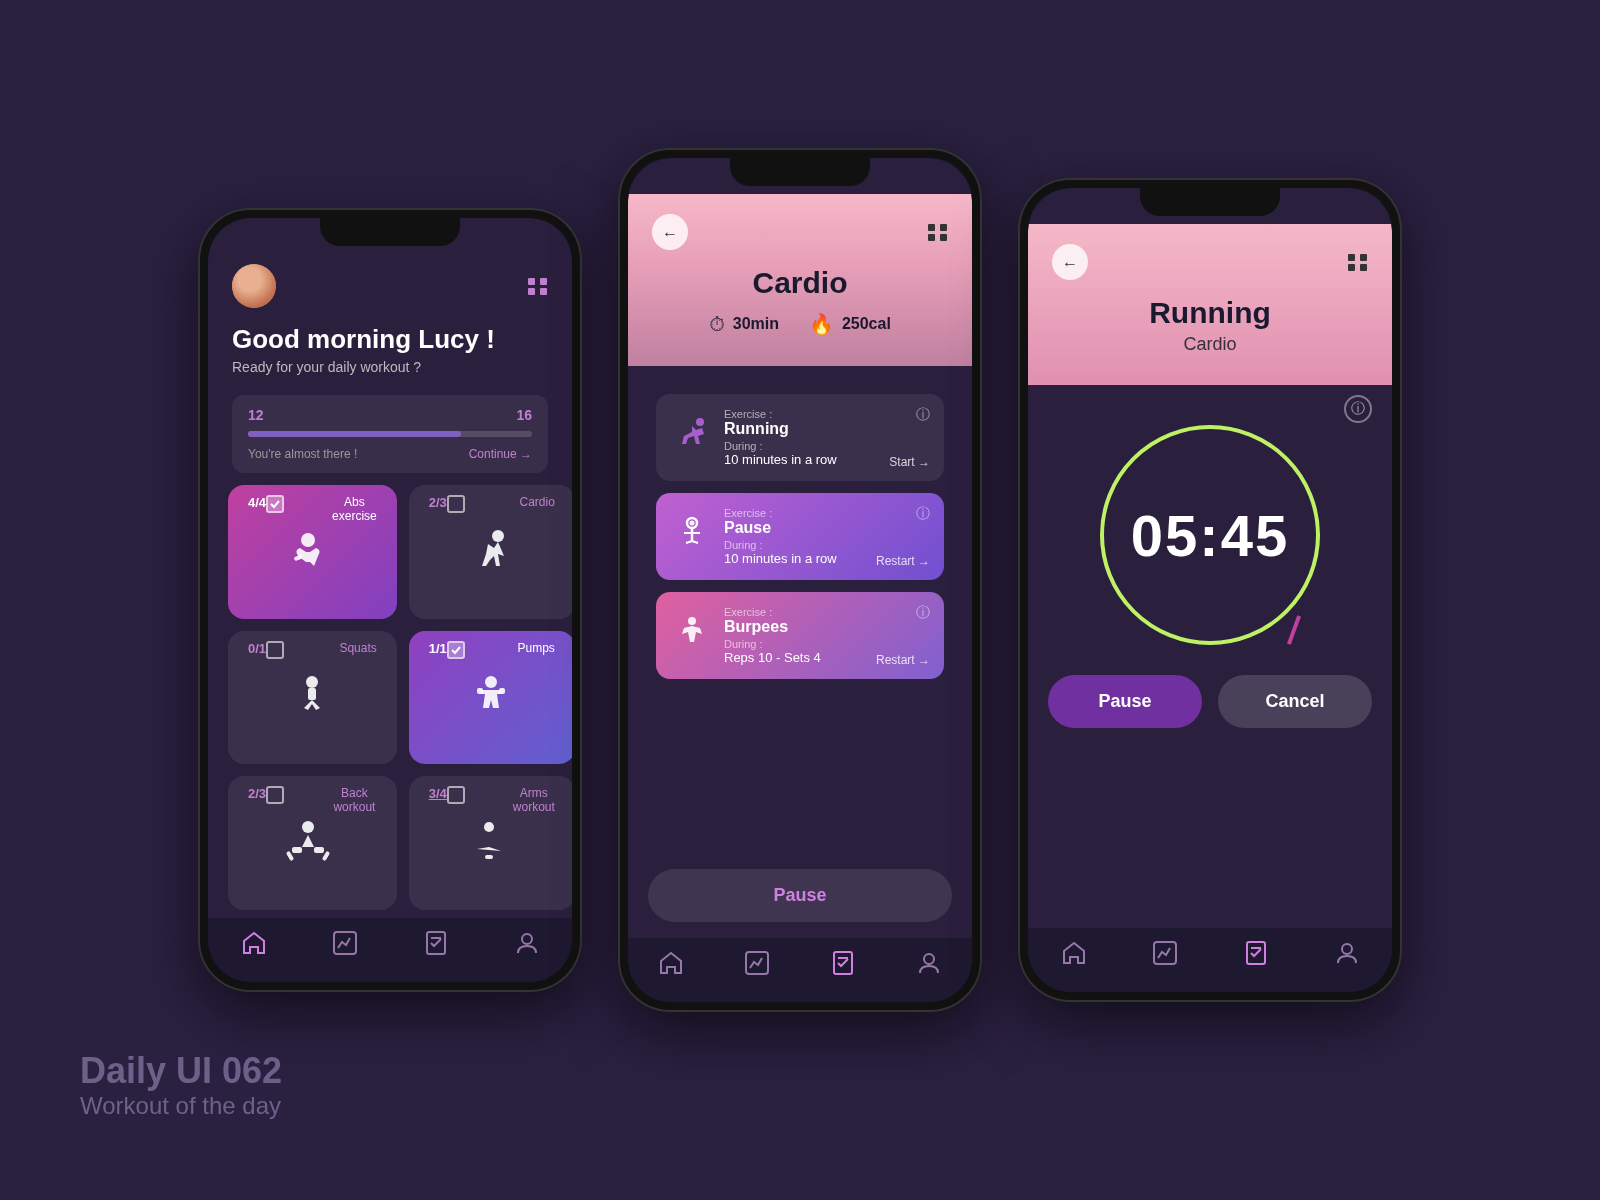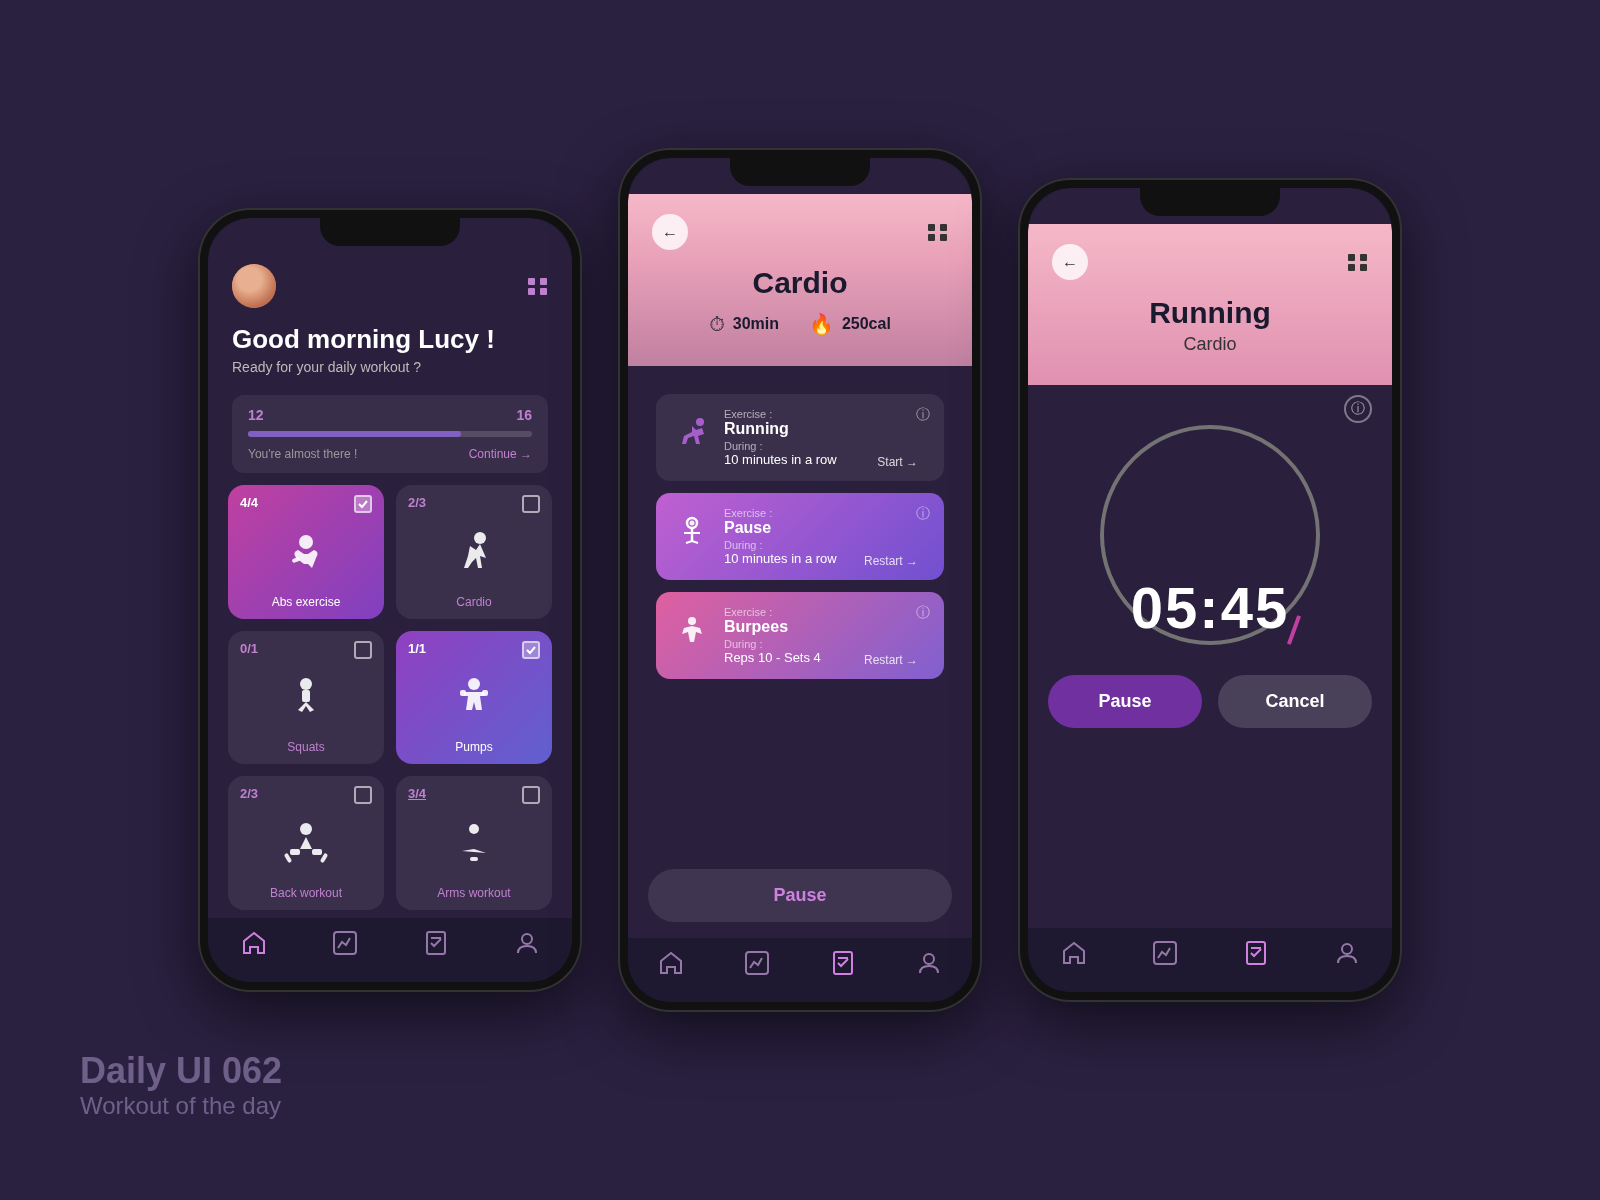--- a/index.html
+++ b/index.html
@@ -158,23 +158,23 @@
 
     .workout-grid {
       display: grid;
       grid-template-columns: 1fr 1fr;
       gap: 12px;
       padding: 0 20px;
       flex: 1;
     }
     .workout-card {
       border-radius: 16px;
-      padding: 10px 12px;
-      display: flex;
-      flex-direction: column;
+      padding: 10px 20px;
+      display: flex;
+      flex-direction: row;
       justify-content: space-between;
       min-height: 110px;
       position: relative;
     }
     .wc-pink { background: linear-gradient(135deg, #c040a0, #8040c0); }
     .wc-dark { background: rgba(255,255,255,0.08); }
     .wc-header {
       display: flex;
       justify-content: space-between;
       align-items: flex-start;
@@ -267,21 +267,21 @@
       font-size: 28px;
       color: rgba(255,255,255,0.9);
       min-width: 40px;
       text-align: center;
     }
     .ex-info { flex: 1; }
     .ex-label { color: rgba(255,255,255,0.6); font-size: 11px; }
     .ex-name { color: #fff; font-size: 16px; font-weight: 700; }
     .ex-during { color: rgba(255,255,255,0.6); font-size: 11px; margin-top: 2px; }
     .ex-duration { color: #fff; font-size: 13px; }
-    .ex-action { color: rgba(255,255,255,0.8); font-size: 12px; position: absolute; right: 26px; bottom: 12px; }
+    .ex-action { color: rgba(255,255,255,0.8); font-size: 12px; position: absolute; right: 14px; bottom: 12px; }
     .ex-info-icon {
       position: absolute;
       right: 14px; top: 12px;
       color: rgba(255,255,255,0.5);
       font-size: 14px;
     }
 
     .p2-start-btn {
       margin: 0 20px 16px;
       background: rgba(255,255,255,0.1);
@@ -333,23 +333,23 @@
       border: 2px solid rgba(255,255,255,0.4);
       border-radius: 50%;
       display: flex; align-items: center; justify-content: center;
       color: rgba(255,255,255,0.6);
       font-size: 14px;
     }
 
     .timer-circle {
       width: 220px; height: 220px;
       border-radius: 50%;
-      border: 4px solid #737373;
-      display: flex;
-      align-items: flex-end;
+      border: 4px solid #bef264;
+      display: flex;
+      align-items: center;
       justify-content: center;
       position: relative;
       margin: 20px 0;
     }
     .timer-circle::after {
       content: '';
       position: absolute;
       bottom: -4px; right: 20px;
       width: 4px; height: 30px;
       background: #c040a0;

